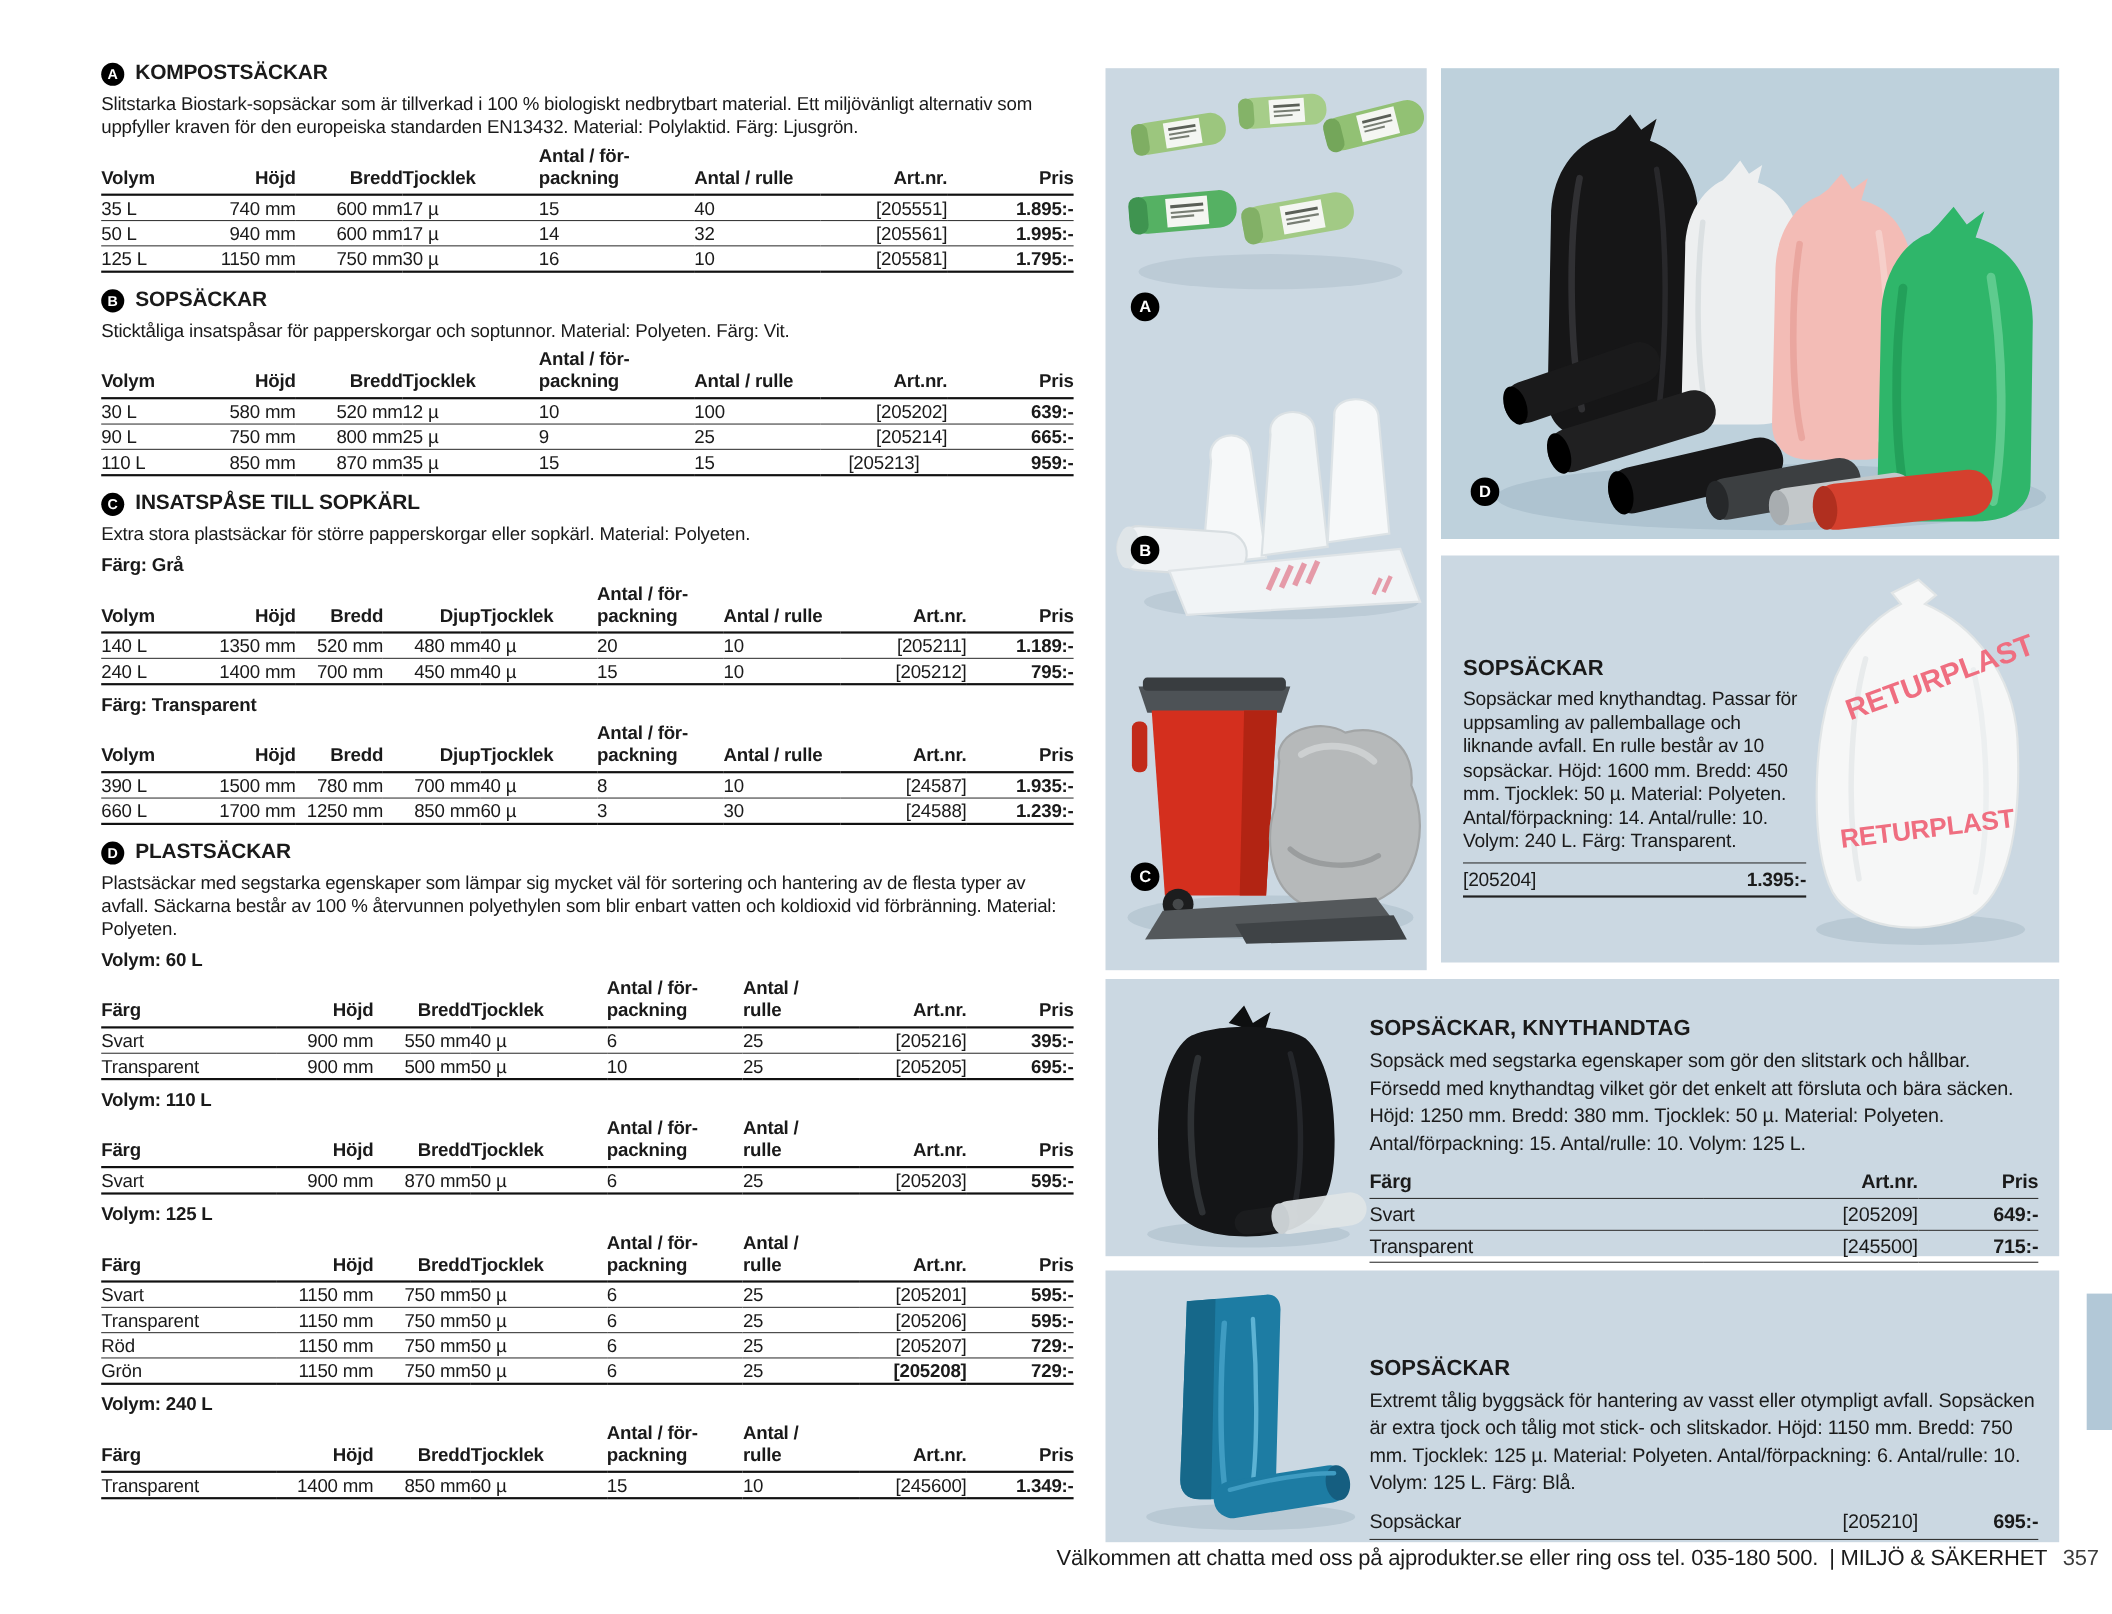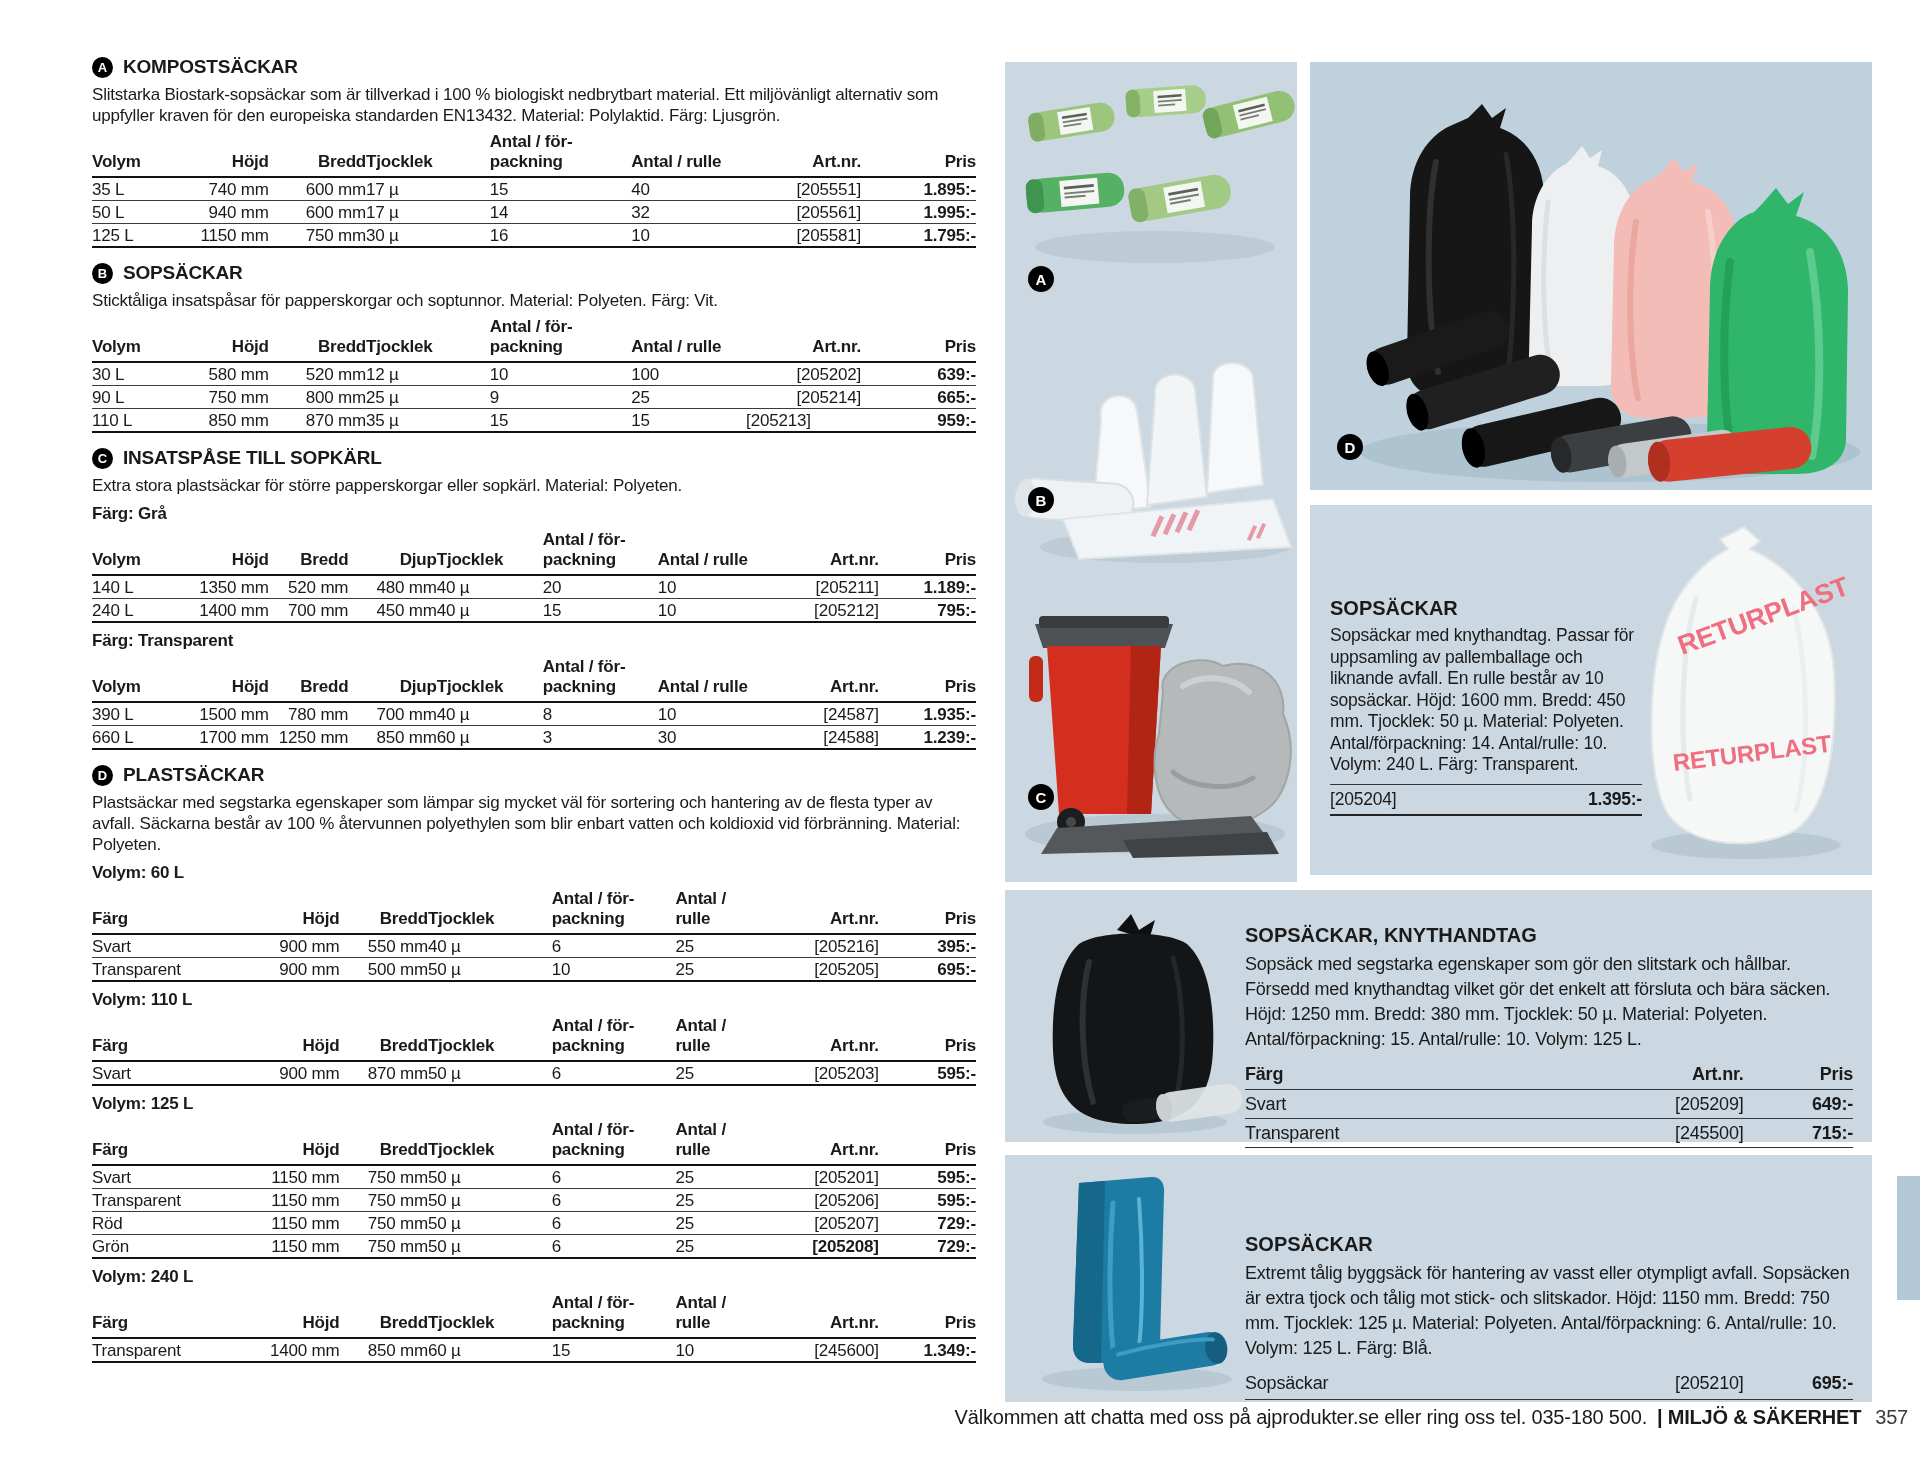--- a/index.html
+++ b/index.html
@@ -47,21 +47,21 @@
   .mini tbody tr:last-child td{border-bottom:1.8px solid #333;}
   .mini td:last-child{font-weight:bold;}
   .one-row{display:flex;margin-top:10px;padding:2px 0 5px;border-bottom:1.8px solid #333;font-size:18px;}
   .one-row .lbl{flex:1;}
   .one-row .art{width:32%;text-align:right;}
   .one-row .price{width:18%;text-align:right;font-weight:bold;}
   .bag-svg{position:absolute;}
   .edge-tab{position:absolute;left:1897px;top:1176px;width:23px;height:124px;background:var(--edge-tab,#b2c8d7);}
   
   .footer{position:absolute;top:1406px;right:12px;display:flex;align-items:baseline;gap:10px;font-size:20px;letter-spacing:-0.2px;}
-  .footer .cat{font-weight:bold;}
+  .footer .cat{font-weight:normal;}
   .footer .pnum{color:#3c3c3c;margin-left:4px;}
 </style>
 </head>
 <body>
 
 <div class="page">
 
   <div class="left-col">
 
     <div class="section">
@@ -160,21 +160,21 @@
               <td style="text-align: right;">[205214]</td>
               <td style="text-align: right;">665:-</td>
             </tr>
             <tr>
               <td>110 L</td>
               <td style="text-align: right;">850 mm</td>
               <td style="text-align: right;">870 mm</td>
               <td>35 µ</td>
               <td>15</td>
               <td>15</td>
-              <td style="text-align: left;">[205213]</td>
+              <td style="text-align: center;">[205213]</td>
               <td style="text-align: right;">959:-</td>
             </tr>
           </tbody>
         </table>
     </div>
 
     <div class="section">
       <h3 class="sec-title">
         <span class="badge">C</span>
         <span>INSATSPÅSE TILL SOPKÄRL</span>

